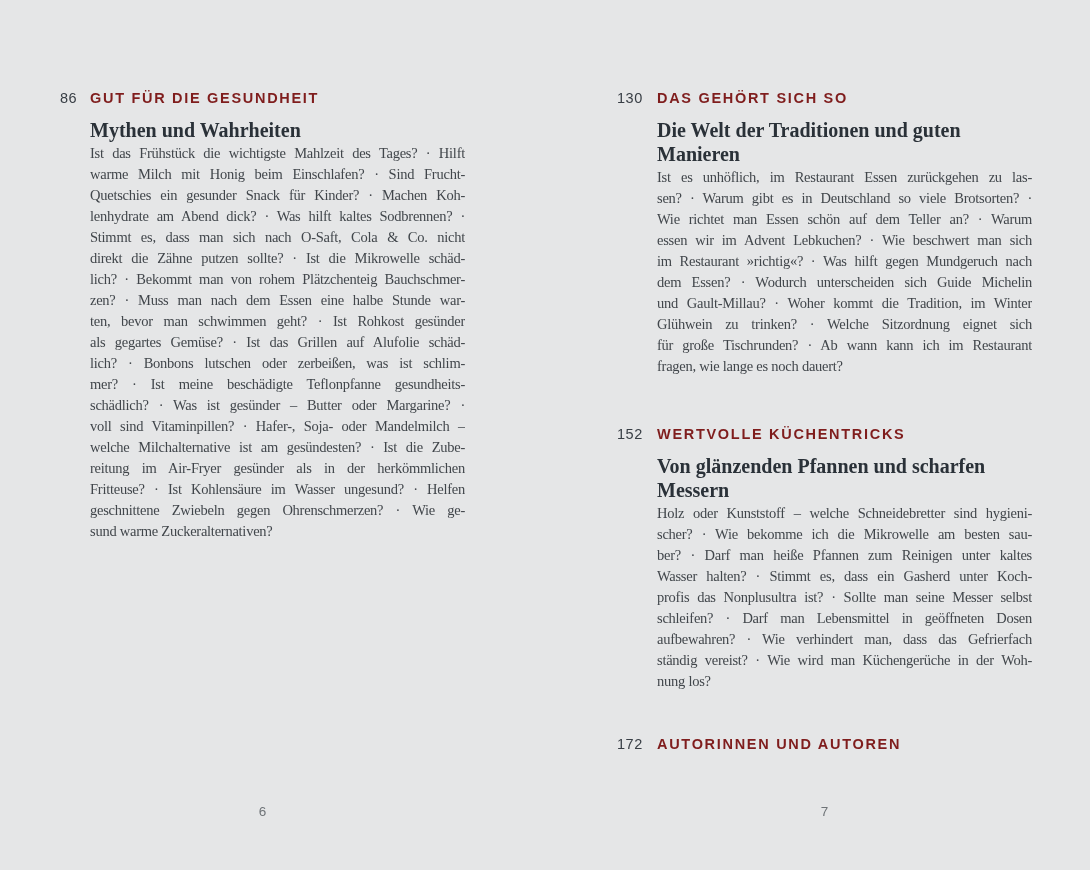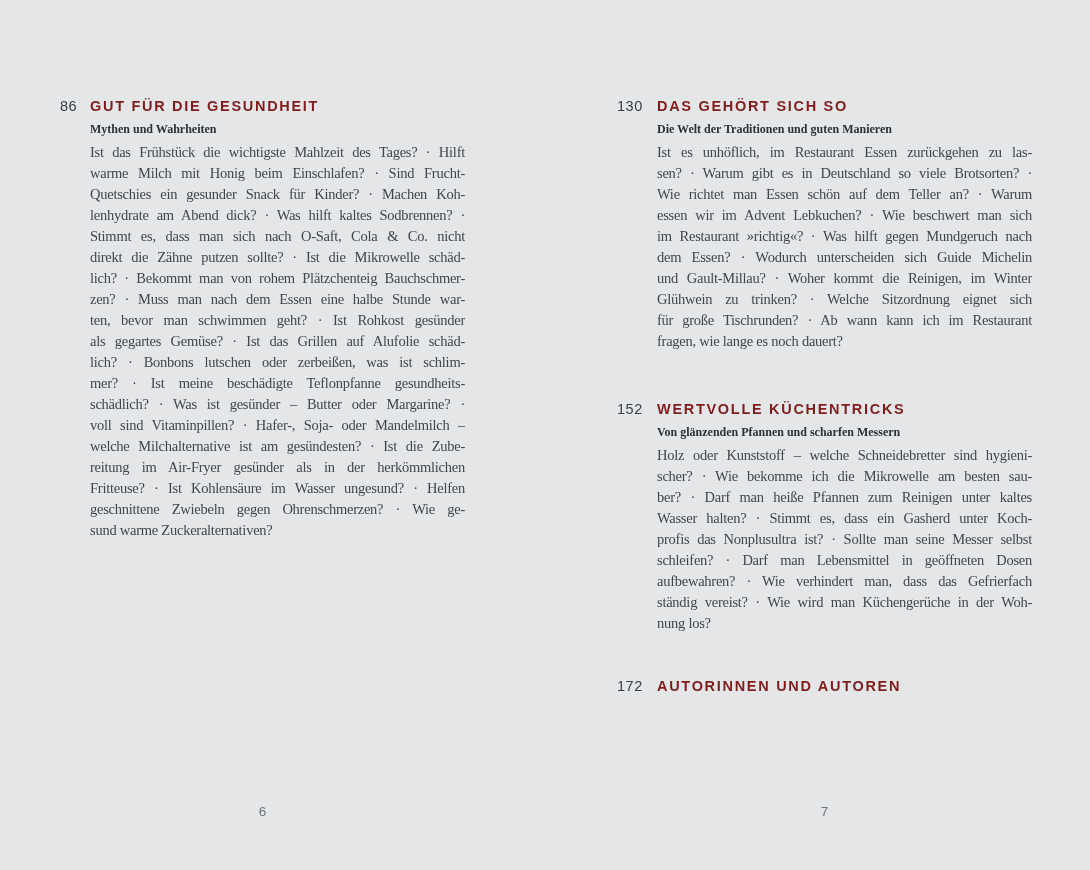--- a/index.html
+++ b/index.html
@@ -4,21 +4,21 @@
 <style>
   html, body {
     margin: 0; padding: 0;
     width: 1090px; height: 870px;
     background: #e5e6e7;
     font-family: "Liberation Serif", serif;
     overflow: hidden;
   }
   .spread { position: relative; width: 1090px; height: 870px; }
 
-  .page { position: absolute; top: 96px; }
+  .page { position: absolute; top: 88px; }
   .page-left  { left: 60px;  width: 405px; }
   .page-right { left: 617px; width: 415px; }
 
   .section { display: grid; grid-template-columns: var(--numcol, 30px) 375px; }
   .page-left  .section { --numcol: 30px; }
   .page-right .section { --numcol: 40px; }
   .section + .section { margin-top: 46px; }
 
   .chapter-number {
     grid-column: 1;
@@ -32,23 +32,23 @@
   .chapter-title {
     font-family: "Liberation Sans", sans-serif;
     font-weight: bold;
     font-size: 14.5px; line-height: 20px;
     letter-spacing: 1.7px;
     color: #7f1d1d;
   }
   .chapter-subtitle {
     font-family: "Liberation Serif", serif;
     font-weight: bold;
-    font-size: 12px; line-height: 24px;
+    font-size: 20px; line-height: 24px;
     color: #2a3138;
-    margin-top: 1px;
+    margin-top: 10px;
   }
   .chapter-body {
     margin-top: 1px;
     width: 375px;
     color: #41464b;
     font-size: 14.5px;
     letter-spacing: -0.25px;
     overflow: hidden;
   }
   .bodyline {
@@ -114,21 +114,21 @@
       <div class="section-content">
         <div class="chapter-title">DAS GEHÖRT SICH SO</div>
         <div class="chapter-subtitle">Die Welt der Traditionen und guten Manieren</div>
         <div class="chapter-body">
             <div class="bodyline">Ist es unhöflich, im Restaurant Essen zurückgehen zu las-</div>
             <div class="bodyline">sen? · Warum gibt es in Deutschland so viele Brotsorten? ·</div>
             <div class="bodyline">Wie richtet man Essen schön auf dem Teller an? · Warum</div>
             <div class="bodyline">essen wir im Advent Lebkuchen? · Wie beschwert man sich</div>
             <div class="bodyline">im Restaurant »richtig«? · Was hilft gegen Mundgeruch nach</div>
             <div class="bodyline">dem Essen? · Wodurch unterscheiden sich Guide Michelin</div>
-            <div class="bodyline">und Gault-Millau? · Woher kommt die Reinigen, im Winter</div>
+            <div class="bodyline">und Gault-Millau? · Woher kommt die Tradition, im Winter</div>
             <div class="bodyline">Glühwein zu trinken? · Welche Sitzordnung eignet sich</div>
             <div class="bodyline">für große Tischrunden? · Ab wann kann ich im Restaurant</div>
             <div class="bodyline last">fragen, wie lange es noch dauert?</div>
           </div>
       </div>
     </div>
 
     <div class="section" style="margin-top:47px;">
       <div class="chapter-number">152</div>
       <div class="section-content">

